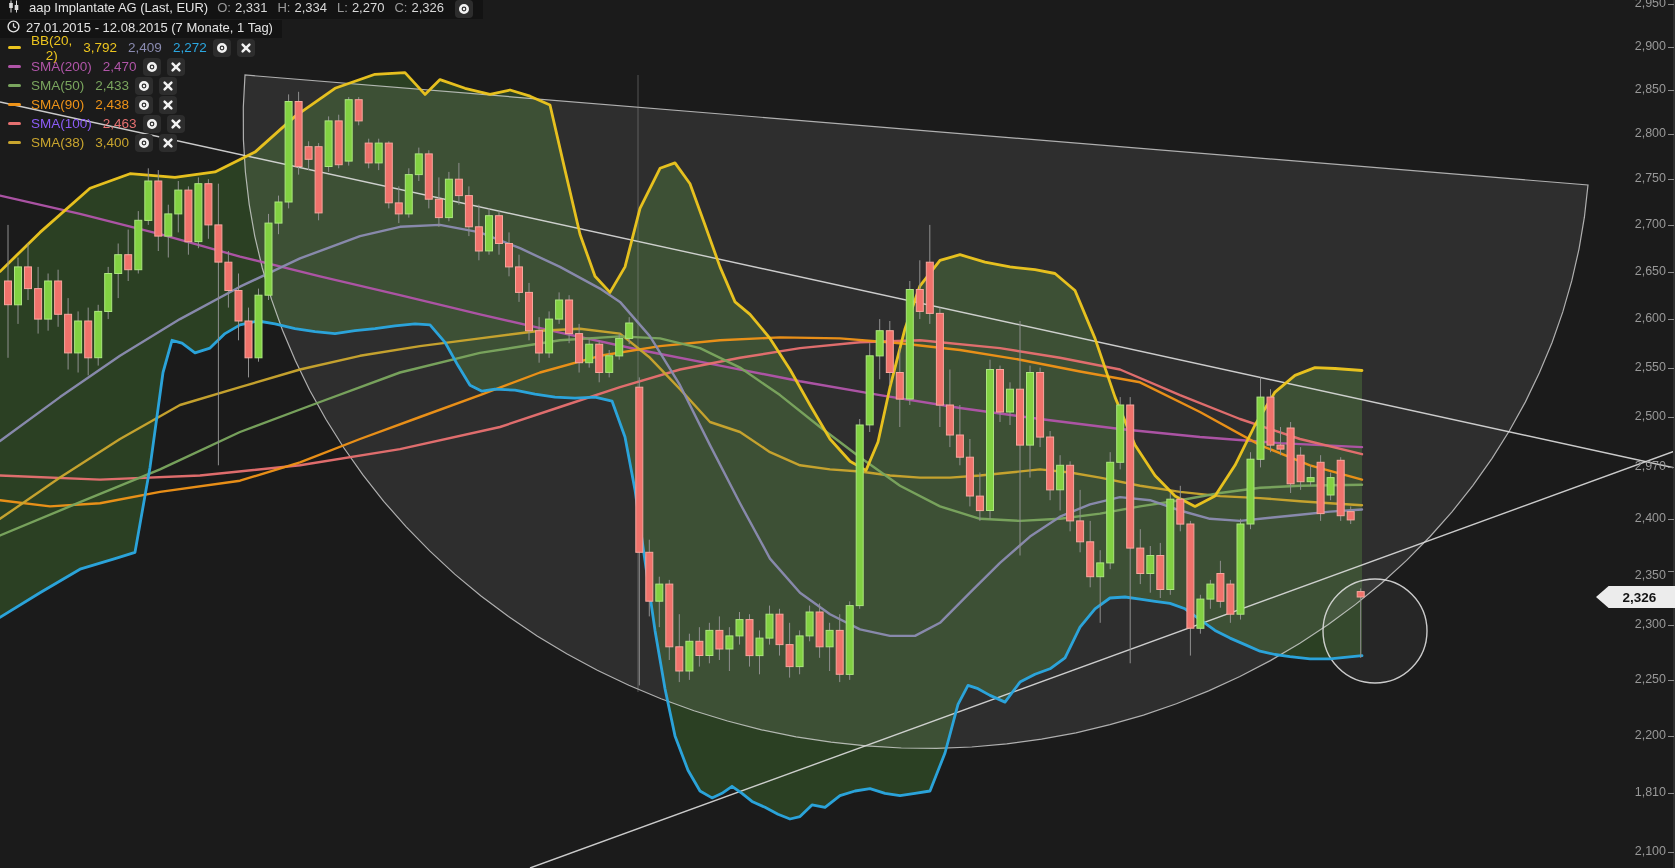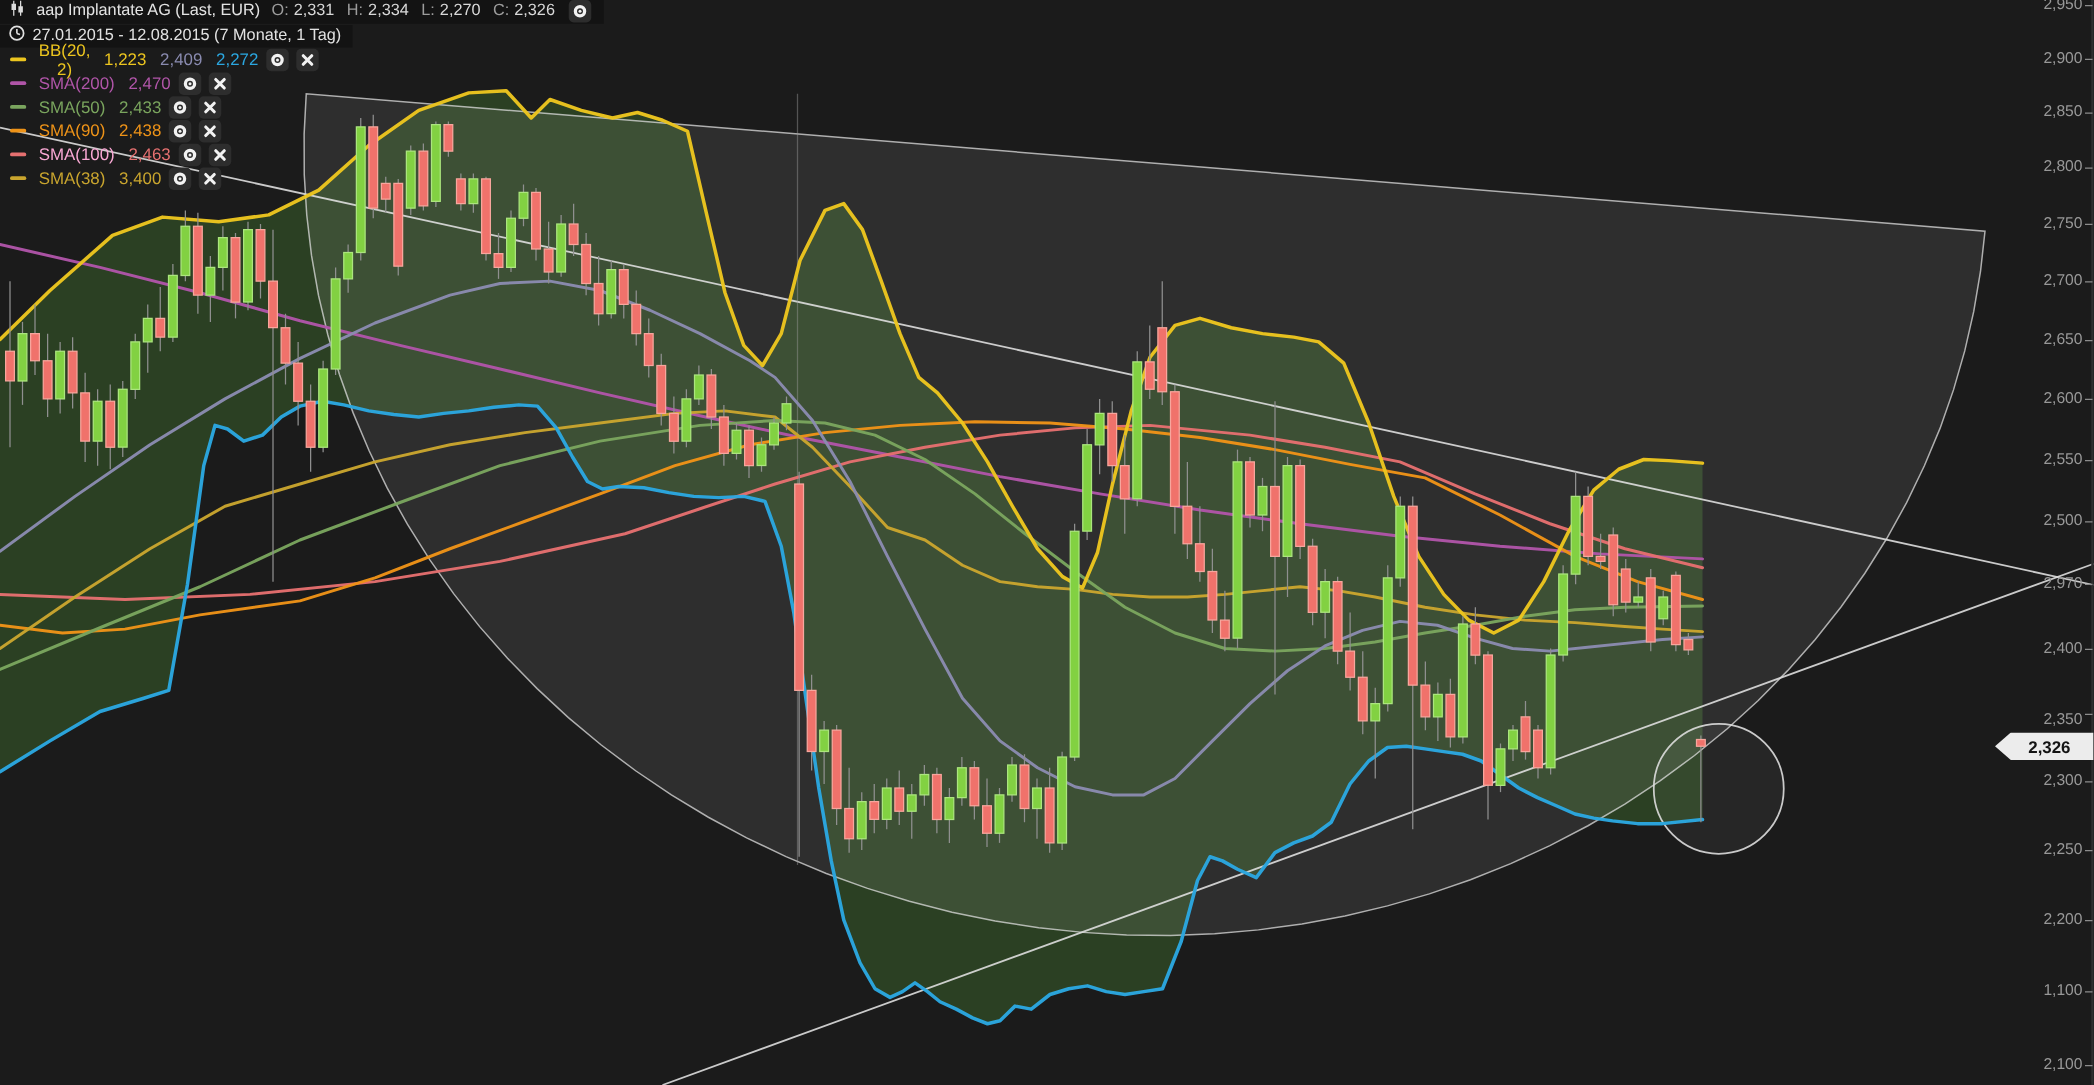--- a/index.html
+++ b/index.html
@@ -352,21 +352,21 @@
       <div class="axlab" style="left:1604px;top:510.8px">2,400</div>
       <div class="axtick" style="left:1668px;top:518.8px"></div>
       <div class="axlab" style="left:1604px;top:568px">2,350</div>
       <div class="axtick" style="left:1668px;top:571.4px"></div>
       <div class="axlab" style="left:1604px;top:617.0px">2,300</div>
       <div class="axtick" style="left:1668px;top:625.0px"></div>
       <div class="axlab" style="left:1604px;top:671.9px">2,250</div>
       <div class="axtick" style="left:1668px;top:679.9px"></div>
       <div class="axlab" style="left:1604px;top:727.9px">2,200</div>
       <div class="axtick" style="left:1668px;top:735.9px"></div>
-      <div class="axlab" style="left:1604px;top:785.3px">1,100</div>
+      <div class="axlab" style="left:1604px;top:785.3px">1,810</div>
       <div class="axtick" style="left:1668px;top:793.3px"></div>
       <div class="axlab" style="left:1604px;top:844.0px">2,100</div>
       <div class="axtick" style="left:1668px;top:852.0px"></div>
     </div>
   <div class="rborder"></div>
   <div id="ptag" style="top: 585.5px;">2,326</div>
 
   <div id="hud">
     <div id="hrow1" class="hrow">
       <span style="display:inline-flex;">
@@ -414,21 +414,21 @@
           <line x1="6.5" y1="6.8" x2="9.0" y2="7.6" stroke="#e0e0e0" stroke-width="1.3"></line>
         </svg>
       </span>
       <span class="range-text">27.01.2015 - 12.08.2015 (7 Monate, 1 Tag)</span>
     </div>
 
     <div id="legend">
         <div class="lrow">
     <span class="ldash" style="background:#ecc51f"></span>
     <span class="lname" style="color:#ecc51f">BB(20, 2)</span>
-    <span class="lval" style="color:#ecc51f">1,223</span>
+    <span class="lval" style="color:#ecc51f">3,792</span>
           <span class="lval" style="color:#8a8bb0">2,409</span>
           <span class="lval" style="color:#2ba7e0">2,272</span>
     <span class="icon-btn">
             <span style="display:inline-flex">
               <svg width="12" height="12" viewBox="0 0 12 12">
                 <circle cx="6" cy="6" r="3.7" fill="none" stroke="#f2f2f2" stroke-width="2.6"></circle>
                 <circle cx="6" cy="6" r="1.2" fill="#f2f2f2"></circle>
               </svg>
             </span>
           </span>
@@ -495,21 +495,21 @@
     <span class="icon-btn">
             <span style="display:inline-flex">
               <svg width="12" height="12" viewBox="0 0 12 12">
                 <path d="M2.6,2.6 L9.4,9.4 M9.4,2.6 L2.6,9.4" stroke="#f2f2f2" stroke-width="2.5" stroke-linecap="round"></path>
               </svg>
             </span>
           </span>
   </div>
         <div class="lrow">
     <span class="ldash" style="background:#e57070"></span>
-    <span class="lname" style="color:#f9a8d4">SMA(100)</span>
+    <span class="lname" style="color:#8b5cf6">SMA(100)</span>
     <span class="lval" style="color:#e57070">2,463</span>
     <span class="icon-btn">
             <span style="display:inline-flex">
               <svg width="12" height="12" viewBox="0 0 12 12">
                 <circle cx="6" cy="6" r="3.7" fill="none" stroke="#f2f2f2" stroke-width="2.6"></circle>
                 <circle cx="6" cy="6" r="1.2" fill="#f2f2f2"></circle>
               </svg>
             </span>
           </span>
     <span class="icon-btn">

